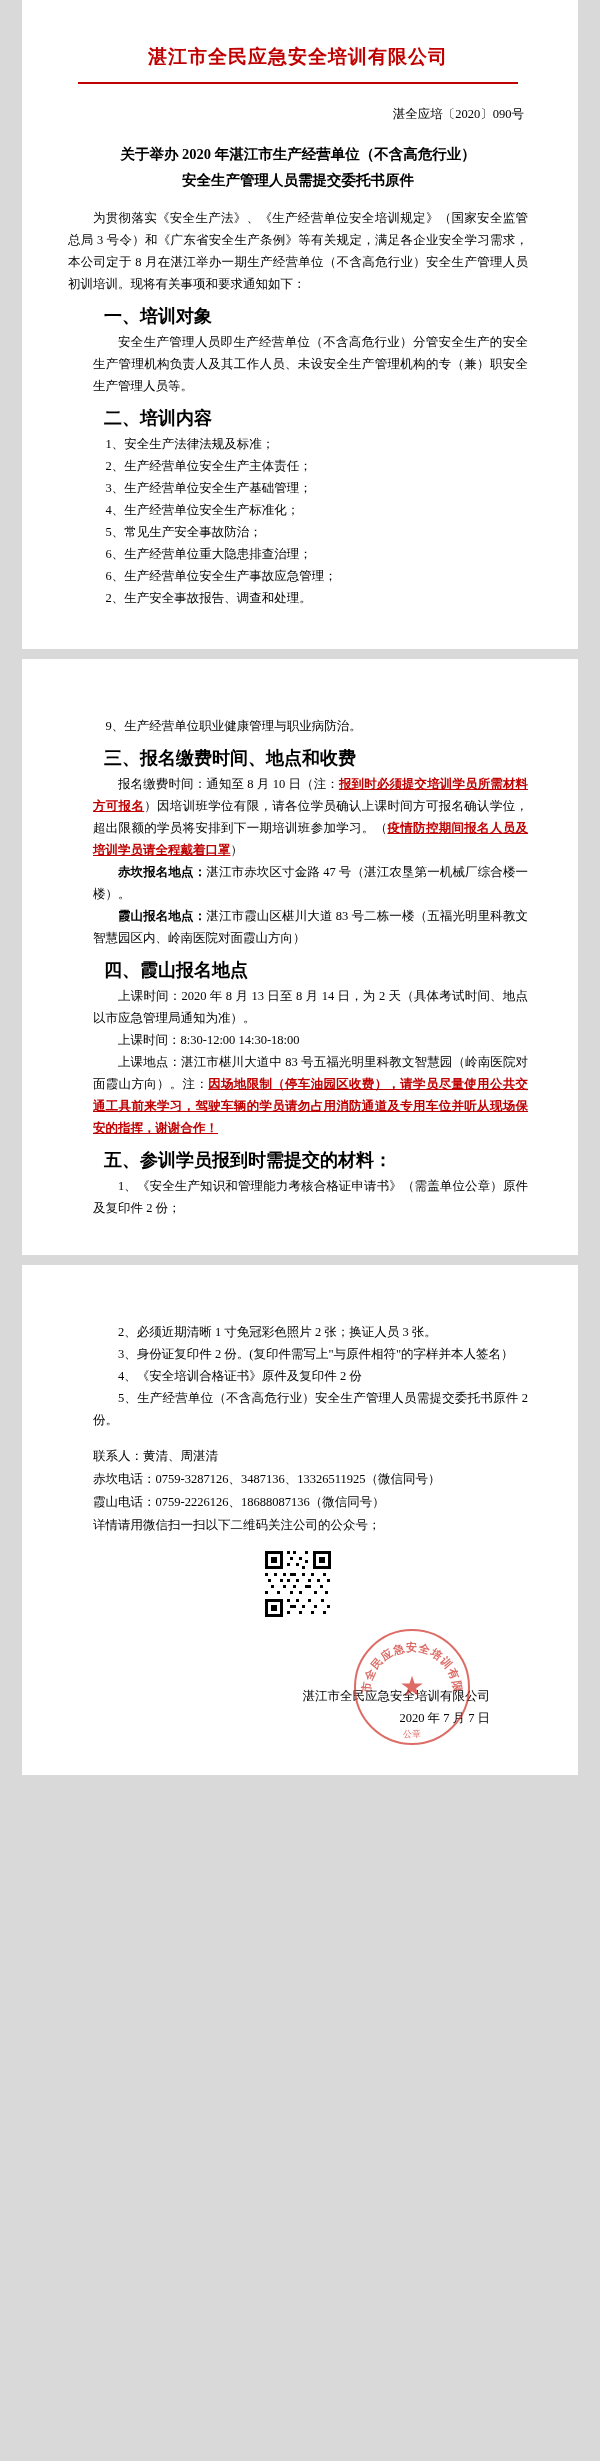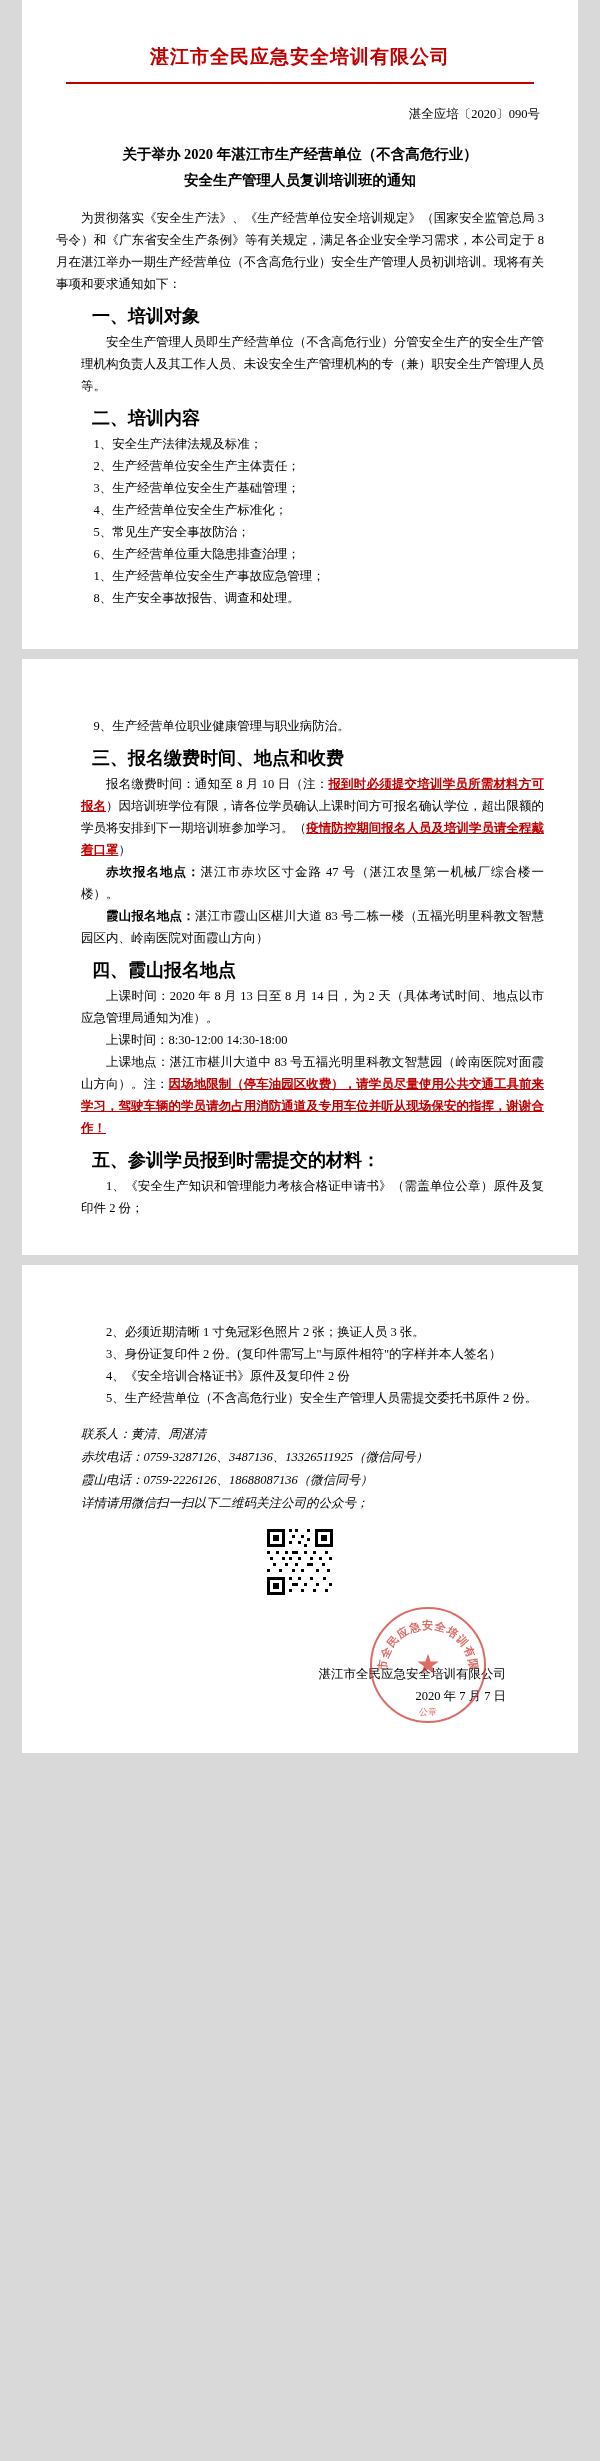--- a/index.html
+++ b/index.html
@@ -1,40 +1,40 @@
 <!DOCTYPE html>
 <html><head>
 <meta charset="utf-8">
 <style>
   html,body{margin:0;padding:0;background:#d9d9d9;}
   body{font-family:"Liberation Serif","DejaVu Serif",serif;}
   .page{width:600px;margin:0 auto;background:#d9d9d9;position:relative;}
   .sheet{background:#fff;margin:0 auto;width:556px;padding:0 0 0 0;position:relative;}
-  .sheet-inner{padding:18px 34px 18px 34px;}
+  .sheet-inner{padding:18px 50px 18px 34px;margin-left:12px;}
   .gap{height:10px;background:#d9d9d9;}
   .doc-title{
     text-align:center;color:#c00000;font-weight:bold;font-size:19px;
     letter-spacing:1px;padding:26px 0 6px 0;
   }
   .red-rule{border-bottom:2px solid #c00000;margin:6px 10px 14px 10px;}
   .doc-number{text-align:right;font-size:12.5px;padding:8px 4px 14px 0;color:#000;}
   .subject{
     text-align:center;font-weight:bold;font-size:14.5px;line-height:26px;
     padding:4px 20px 14px 20px;
   }
   p.body{font-size:12.5px;line-height:22px;margin:0 0 4px 0;text-indent:2em;text-align:justify;}
   p.flush{text-indent:0;}
   .sec{font-size:18px;line-height:22px;margin:10px 0 4px 0;text-indent:2em;font-weight:bold;}
   .listitem{font-size:12.5px;line-height:22px;margin:0;text-indent:3em;}
   .listitem2{font-size:12.5px;line-height:22px;margin:0;padding-left:2em;text-indent:2em;text-align:justify;}
   .red{color:#c00000;}
   .u{text-decoration:underline;}
   .b{font-weight:bold;}
   .sign{font-size:12.5px;line-height:22px;text-align:right;padding-right:38px;margin:0;}
-  .contact{font-size:12.5px;line-height:23px;margin:0;text-indent:2em;font-style:italic;}
+  .contact{font-size:12.5px;line-height:23px;margin:0;text-indent:2em;}
   .qr-wrap{display:flex;justify-content:center;padding:10px 0 6px 0;}
   .qr{width:74px;height:74px;background:#fff;position:relative;}
   .stamp-area{position:relative;height:120px;}
   .stamp{
     position:absolute;right:58px;top:2px;width:112px;height:112px;border:2.5px solid #d0342c;
     border-radius:50%;opacity:.72;
   }
   .stamp .star{
     position:absolute;left:50%;top:50%;transform:translate(-50%,-50%);
     color:#d0342c;font-size:28px;line-height:28px;
@@ -55,37 +55,37 @@
 <div class="page">
 
   <div class="sheet">
     <div class="sheet-inner">
       <div class="doc-title">湛江市全民应急安全培训有限公司</div>
       <div class="red-rule"></div>
       <div class="doc-number">湛全应培〔2020〕090号</div>
 
       <div class="subject">
         <div>关于举办 2020 年湛江市生产经营单位（不含高危行业）</div>
-        <div>安全生产管理人员复训培训班的通知</div>
+        <div>安全生产管理人员需提交委托书原件</div>
       </div>
 
       <p class="body">为贯彻落实《安全生产法》、《生产经营单位安全培训规定》（国家安全监管总局 3 号令）和《广东省安全生产条例》等有关规定，满足各企业安全学习需求，本公司定于 8 月在湛江举办一期生产经营单位（不含高危行业）安全生产管理人员初训培训。现将有关事项和要求通知如下：</p>
 
       <p class="sec">一、培训对象</p>
       <p class="listitem2">安全生产管理人员即生产经营单位（不含高危行业）分管安全生产的安全生产管理机构负责人及其工作人员、未设安全生产管理机构的专（兼）职安全生产管理人员等。</p>
 
       <p class="sec">二、培训内容</p>
       <p class="listitem">1、安全生产法律法规及标准；</p>
       <p class="listitem">2、生产经营单位安全生产主体责任；</p>
       <p class="listitem">3、生产经营单位安全生产基础管理；</p>
       <p class="listitem">4、生产经营单位安全生产标准化；</p>
       <p class="listitem">5、常见生产安全事故防治；</p>
       <p class="listitem">6、生产经营单位重大隐患排查治理；</p>
-      <p class="listitem">1、生产经营单位安全生产事故应急管理；</p>
-      <p class="listitem">8、生产安全事故报告、调查和处理。</p>
+      <p class="listitem">6、生产经营单位安全生产事故应急管理；</p>
+      <p class="listitem">2、生产安全事故报告、调查和处理。</p>
       <div style="height:22px"></div>
     </div>
   </div>
 
   <div class="gap"></div>
 
   <div class="sheet">
     <div class="sheet-inner">
       <div style="height:38px"></div>
       <p class="listitem">9、生产经营单位职业健康管理与职业病防治。</p>

